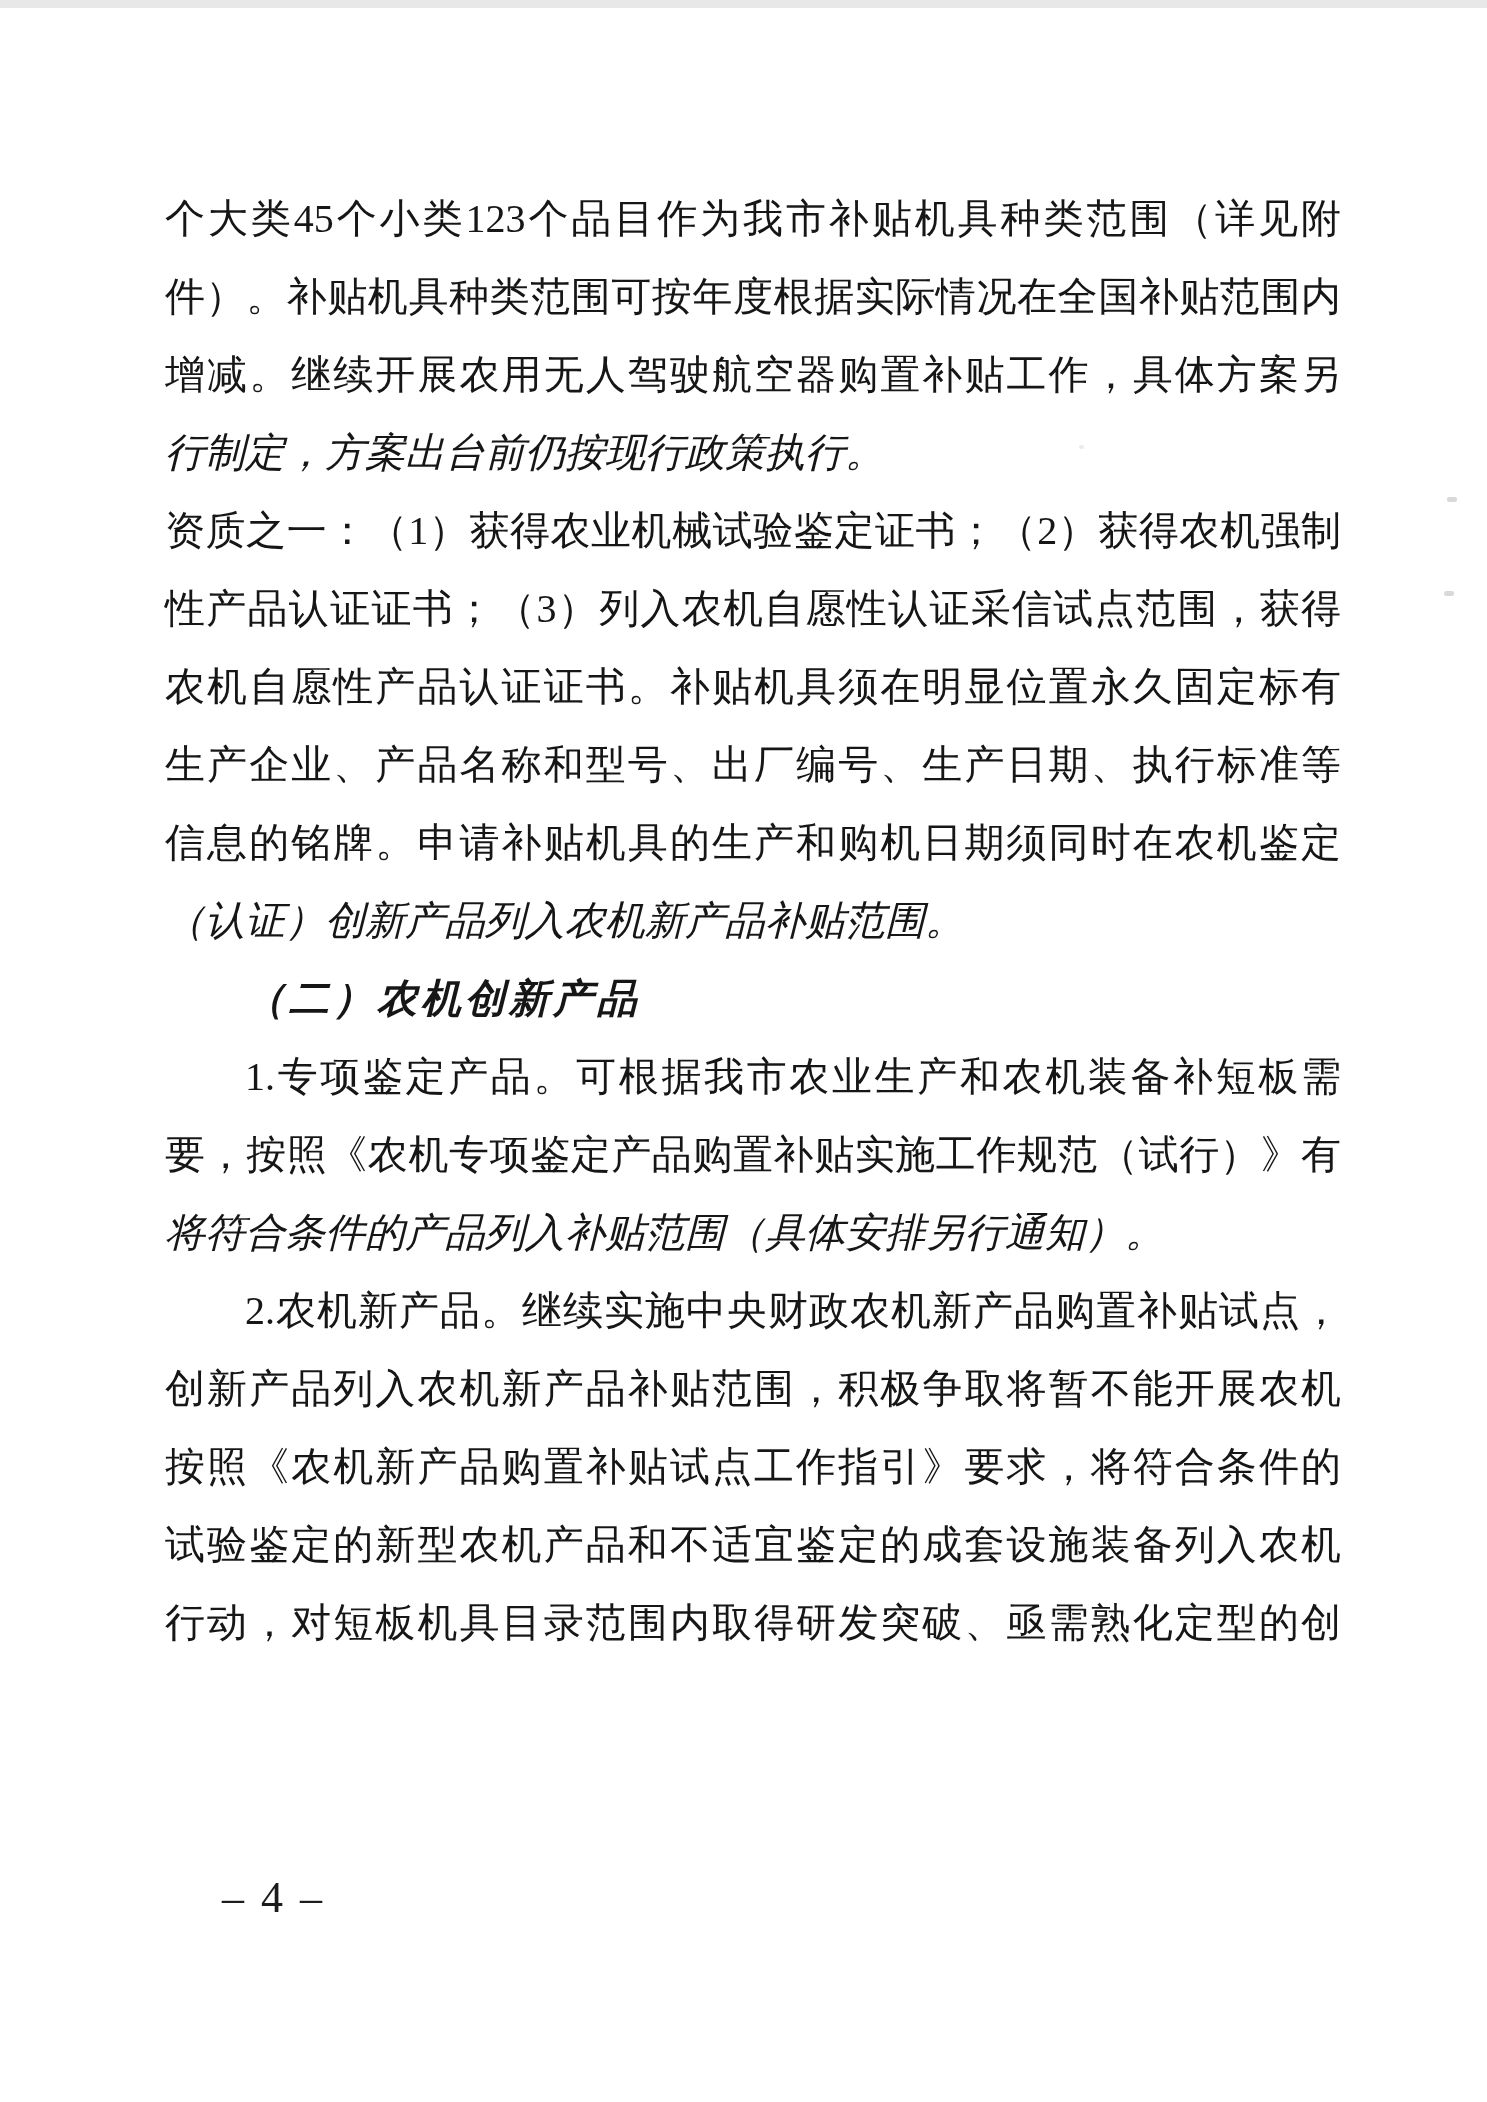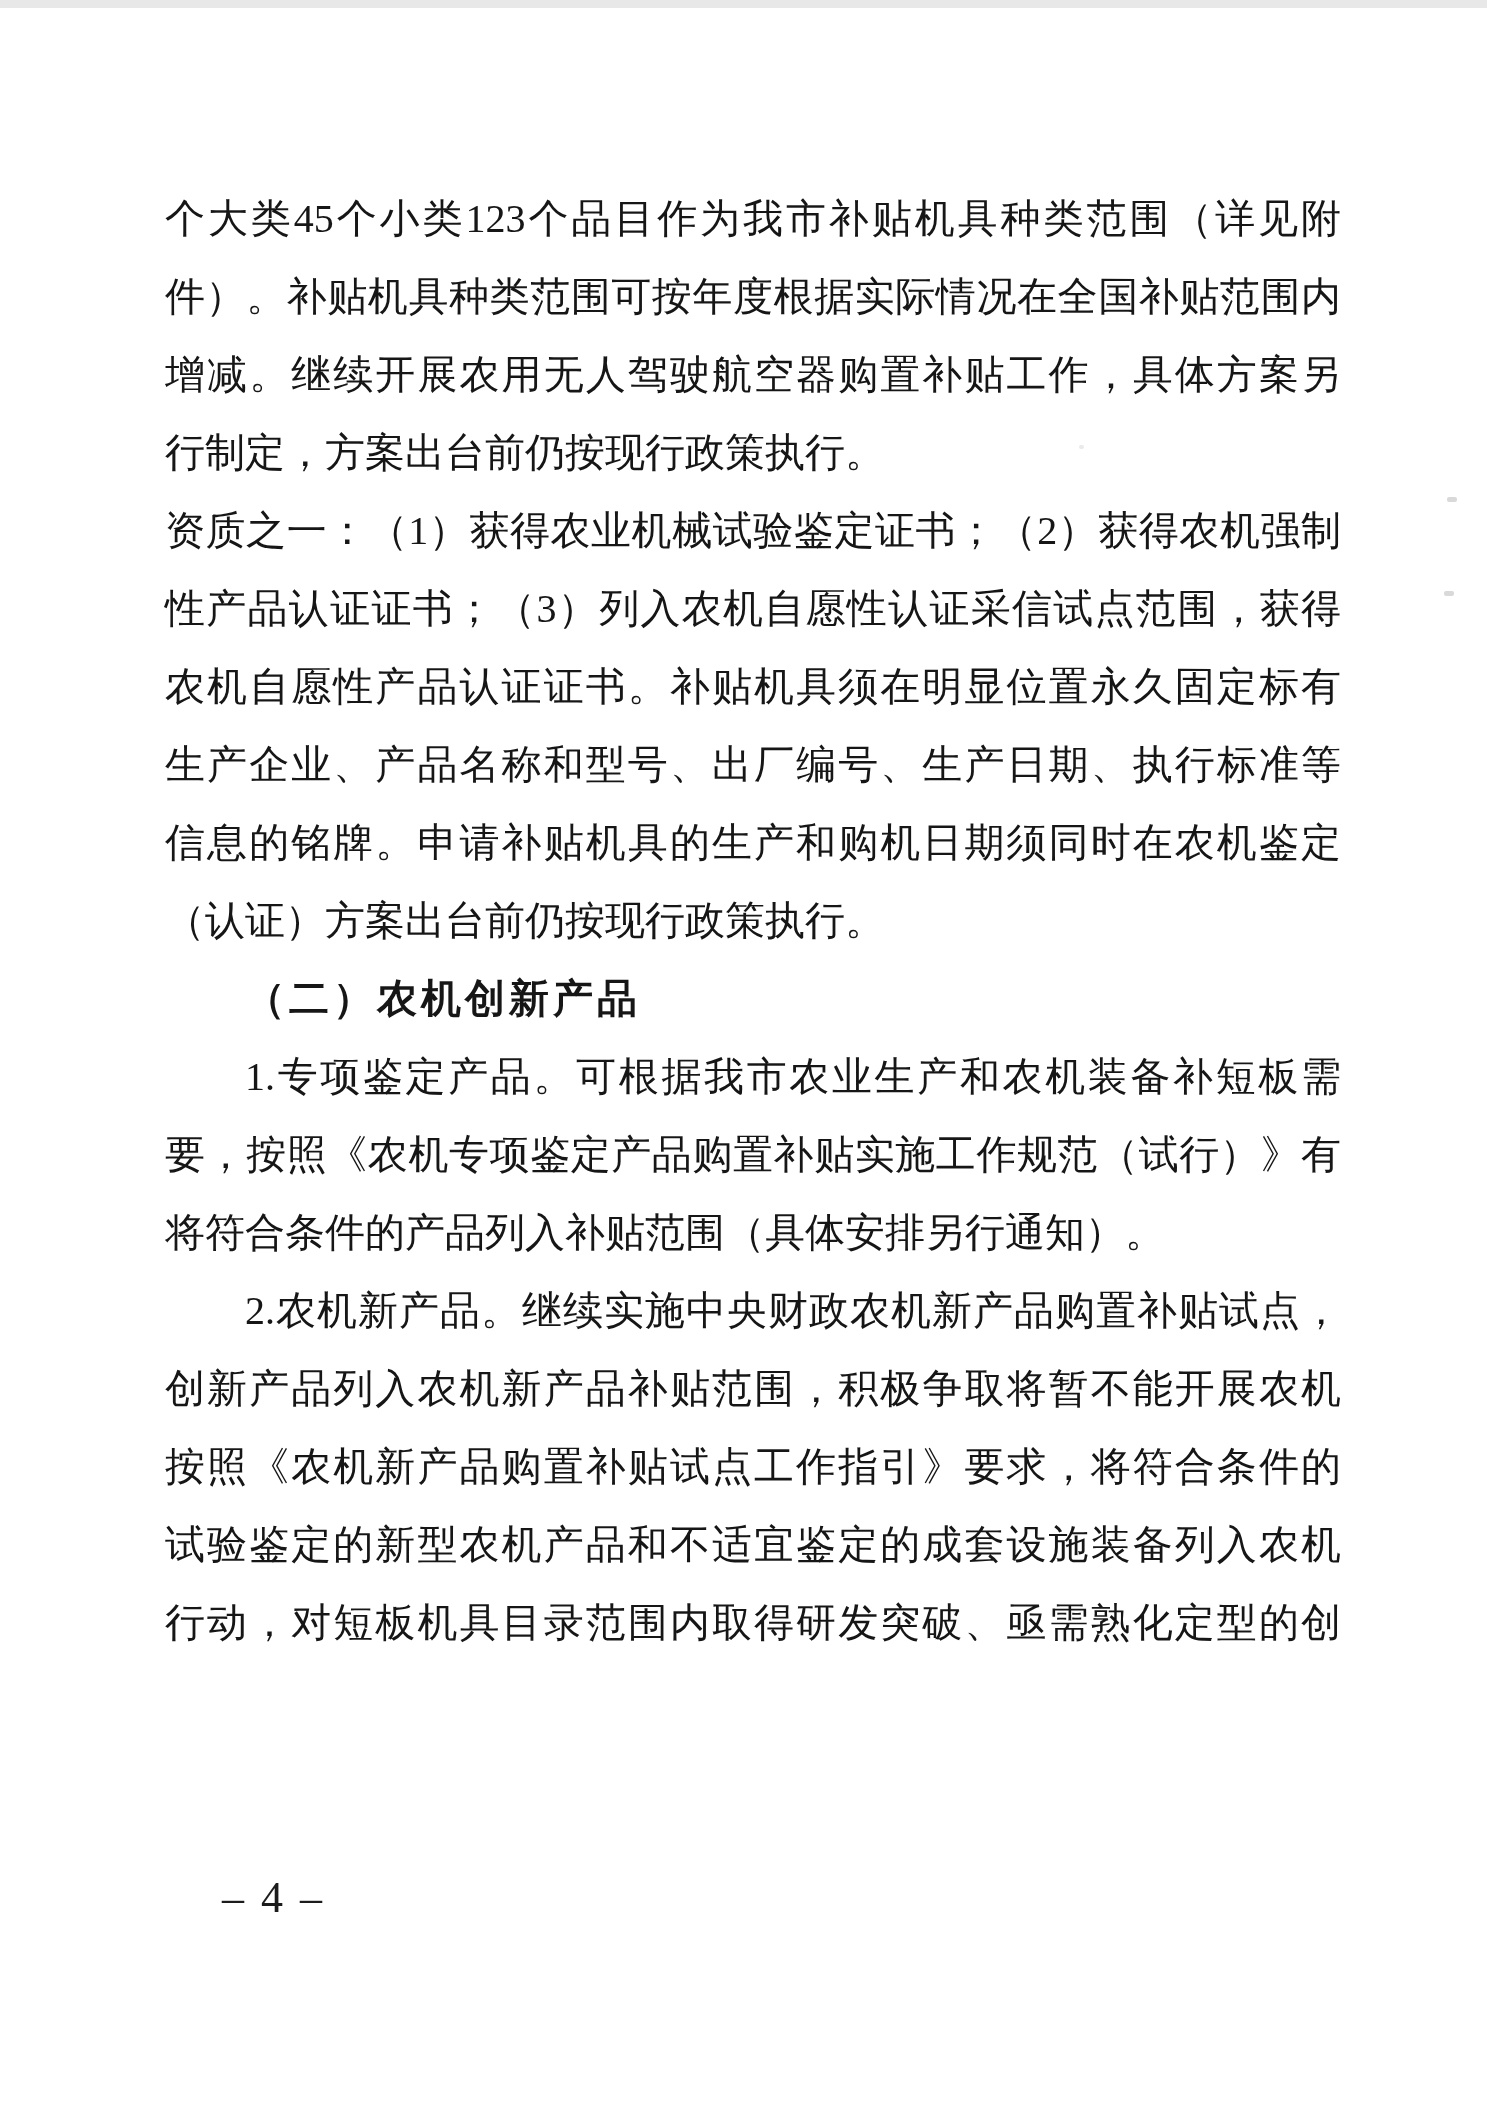--- a/index.html
+++ b/index.html
@@ -28,20 +28,21 @@
     height: 78px;
     line-height: 78px;
     white-space: normal;
     text-align: justify;
     text-align-last: justify;
     text-justify: inter-character;
   }
   .line.nofill {
     text-align: left;
     text-align-last: left;
+    font-style: italic;
   }
   .line.indent {
     padding-left: 80px;
   }
   .line.heading {
     font-weight: 700;
     text-align: center;
     text-align-last: left;
     letter-spacing: 4px;
   }
@@ -72,21 +73,21 @@
   <div class="doc-body">
       <div class="line">个大类45个小类123个品目作为我市补贴机具种类范围（详见附</div>
       <div class="line">件）。补贴机具种类范围可按年度根据实际情况在全国补贴范围内</div>
       <div class="line">增减。继续开展农用无人驾驶航空器购置补贴工作，具体方案另</div>
       <div class="line nofill">行制定，方案出台前仍按现行政策执行。</div>
       <div class="line">资质之一：（1）获得农业机械试验鉴定证书；（2）获得农机强制</div>
       <div class="line">性产品认证证书；（3）列入农机自愿性认证采信试点范围，获得</div>
       <div class="line">农机自愿性产品认证证书。补贴机具须在明显位置永久固定标有</div>
       <div class="line">生产企业、产品名称和型号、出厂编号、生产日期、执行标准等</div>
       <div class="line">信息的铭牌。申请补贴机具的生产和购机日期须同时在农机鉴定</div>
-      <div class="line nofill">（认证）方案出台前仍按现行政策执行。</div>
+      <div class="line nofill">（认证）创新产品列入农机新产品补贴范围。</div>
       <div class="line indent nofill heading">（二）农机创新产品</div>
       <div class="line indent">1.专项鉴定产品。可根据我市农业生产和农机装备补短板需</div>
       <div class="line">要，按照《农机专项鉴定产品购置补贴实施工作规范（试行）》有</div>
       <div class="line nofill">将符合条件的产品列入补贴范围（具体安排另行通知）。</div>
       <div class="line indent">2.农机新产品。继续实施中央财政农机新产品购置补贴试点，</div>
       <div class="line">创新产品列入农机新产品补贴范围，积极争取将暂不能开展农机</div>
       <div class="line">按照《农机新产品购置补贴试点工作指引》要求，将符合条件的</div>
       <div class="line">试验鉴定的新型农机产品和不适宜鉴定的成套设施装备列入农机</div>
       <div class="line">行动，对短板机具目录范围内取得研发突破、亟需熟化定型的创</div>
     </div>

